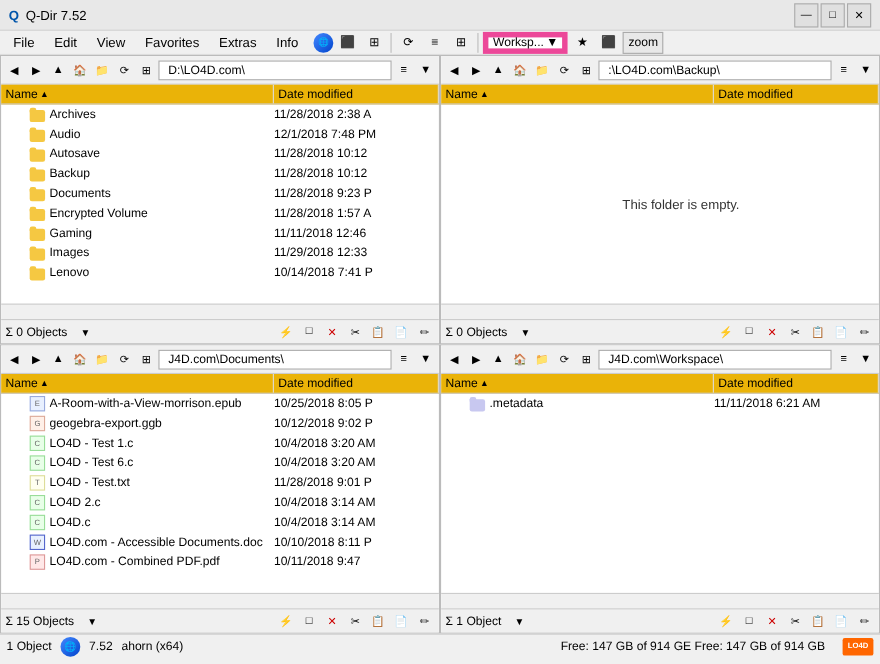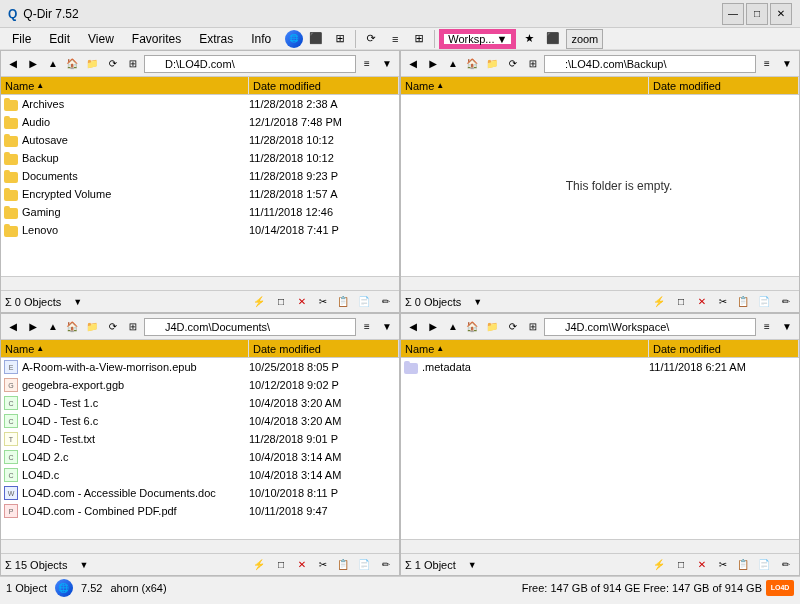--- a/index.html
+++ b/index.html
@@ -133,21 +133,21 @@
       justify-content: center;
       cursor: pointer;
       font-size: 10px;
     }
     .pane-path {
       flex: 1;
       height: 18px;
       border: 1px solid #aaa;
       background: #fff;
       font-size: 11px;
-      padding: 0 20px;
+      padding: 0 8px;
       display: flex;
       align-items: center;
     }
     .pane-view-btn {
       width: 18px;
       height: 18px;
       border: 1px solid transparent;
       background: transparent;
       cursor: pointer;
       display: flex;
@@ -172,20 +172,21 @@
       align-items: center;
       cursor: pointer;
     }
     .col-name { flex: 1; }
     .col-date { width: 150px; }
 
     .file-list {
       flex: 1;
       overflow-y: auto;
       overflow-x: hidden;
+      margin-left: 23px;
     }
     .file-row {
       display: flex;
       align-items: center;
       height: 18px;
       padding: 0 2px;
       cursor: pointer;
     }
     .file-icon {
       width: 16px;
@@ -339,21 +340,21 @@
     }
     #bottom-statusbar-left {
       display: flex;
       align-items: center;
       gap: 4px;
     }
     #bottom-statusbar-right {
       margin-left: auto;
       display: flex;
       align-items: center;
-      gap: 4px;
+      gap: 16px;
     }
     .globe-icon-wrap {
       width: 16px;
       height: 16px;
       border-radius: 50%;
       background: linear-gradient(135deg, #4488ff, #0044cc);
       display: flex;
       align-items: center;
       justify-content: center;
       font-size: 8px;
@@ -510,20 +511,30 @@
         <span class="file-name">Gaming</span>
         <span class="file-date">11/11/2018 12:46</span>
       </div>
       <div class="file-row">
         <div class="file-icon">
           <div class="folder-wrap">
               <div class="folder-tab"></div>
               <div class="folder-body"></div>
             </div>
         </div>
+        <span class="file-name">Images</span>
+        <span class="file-date">11/29/2018 12:33</span>
+      </div>
+      <div class="file-row">
+        <div class="file-icon">
+          <div class="folder-wrap">
+              <div class="folder-tab"></div>
+              <div class="folder-body"></div>
+            </div>
+        </div>
         <span class="file-name">Lenovo</span>
         <span class="file-date">10/14/2018 7:41 P</span>
       </div>
     </div>
     <div class="pane-scrollbar-x"></div>
     <div class="pane-statusbar">
       <span class="status-objects-label">Σ</span>
       <span class="status-count">
         <span>0 Objects</span>
         <span style="cursor:pointer;font-size:9px;">▼</span>

